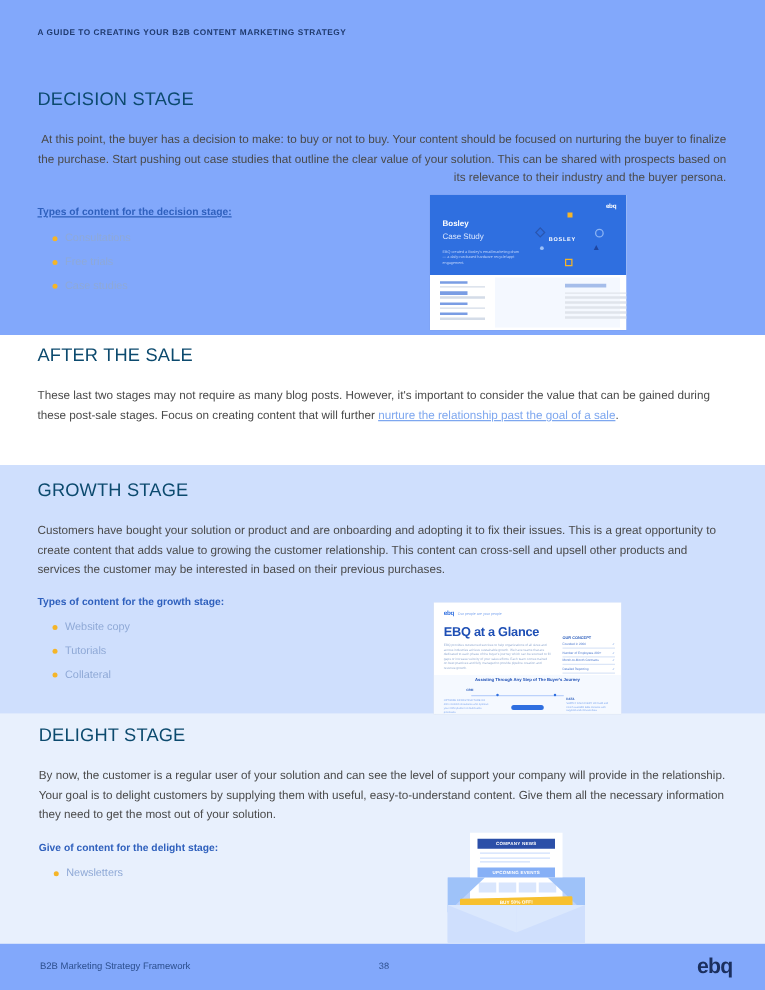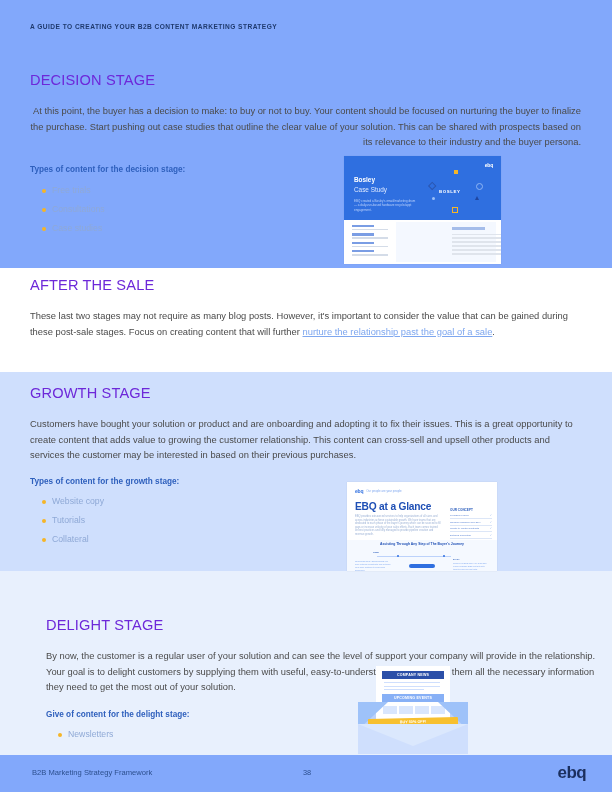--- a/index.html
+++ b/index.html
@@ -24,21 +24,21 @@
 
   .eyebrow {
     position: absolute; left: 30px; top: 23px;
     font-size: 6.6px; font-weight: bold; letter-spacing: 0.45px;
     color: #1f3a6e; text-transform: uppercase;
   }
 
   h2.stage-title {
     margin: 0; padding: 0;
     font-size: 14.6px; font-weight: normal;
-    color: #6d28d9; letter-spacing: 0.15px;
+    color: #0c4a6e; letter-spacing: 0.15px;
   }
   p.body {
     margin: 0; padding: 0;
     font-size: 9.35px; line-height: 15.7px;
     color: #4a4a4a; letter-spacing: 0.005px;
   }
   p.body .lnk { color: #7ea7ef; text-decoration: underline; }
   .types {
     font-size: 8.2px; font-weight: bold; color: #2f60bd;
     letter-spacing: 0.02px;
@@ -231,24 +231,24 @@
   <div class="band band-aftersale"></div>
   <div class="band band-growth"></div>
   <div class="band band-delight"></div>
   <div class="band band-footer"></div>
 
   <div class="eyebrow">A GUIDE TO CREATING YOUR B2B CONTENT MARKETING STRATEGY</div>
 
   <div class="blk" style="left:30px; top:72px; width:551px;">
     <h2 class="stage-title">DECISION STAGE</h2>
     <p class="body" style="margin-top:16px;text-align:right;">At this point, the buyer has a decision to make: to buy or not to buy. Your content should be focused on nurturing the buyer to finalize the purchase. Start pushing out case studies that outline the clear value of your solution. This can be shared with prospects based on its relevance to their industry and the buyer persona.</p>
-    <div class="types" style="margin-top:14px;">Types of content for the decision stage:</div>
+    <div class="types" style="margin-top:14px;text-decoration:underline;">Types of content for the decision stage:</div>
     <ul class="bullets" style="margin-top:7px;">
+      <li>Consultations</li>
       <li>Free trials</li>
-      <li>Consultations</li>
       <li>Case studies</li>
     </ul>
   </div>
 
   <div class="bosley">
     <div class="bosley-hero">
       <div class="bosley-ebq">ebq</div>
       <div class="bosley-title">Bosley</div>
       <div class="bosley-sub">Case Study</div>
       <div class="bosley-desc">EBQ created a Bosley's email/marketing drum — a daily-run-based hardware recycle/appt engagement.</div>
@@ -345,21 +345,21 @@
       <span class="gl-dot" style="left:50px; top:15px;"></span>
       <span class="gl-dot" style="left:96px; top:15px;"></span>
       <span class="gl-node" style="left:26px; top:11px;">CRM</span>
       <span class="gl-node" style="left:106px; top:18px;">DATA</span>
       <span class="gl-nodetxt" style="left:8px; top:20px;">OPTIMIZE INFRASTRUCTURE We offer certified consultants who optimize your CRM platform to build sales processes.</span>
       <span class="gl-nodetxt" style="left:106px; top:22px;">SUPPLY DISCOVERY We build and enrich available B2B contacts with targeted and relevant data.</span>
       <span class="gl-pill"></span>
     </div>
   </div>
 
-  <div class="blk" style="left:46px; top:581px; width:551px;margin-top:36px;">
+  <div class="blk" style="left:31px; top:581px; width:551px;">
     <h2 class="stage-title">DELIGHT STAGE</h2>
     <p class="body" style="margin-top:16px;">By now, the customer is a regular user of your solution and can see the level of support your company will provide in the relationship. Your goal is to delight customers by supplying them with useful, easy-to-understand content. Give them all the necessary information they need to get the most out of your solution.</p>
     <div class="types" style="margin-top:14px;">Give of content for the delight stage:</div>
     <ul class="bullets" style="margin-top:6px;">
       <li>Newsletters</li>
     </ul>
   </div>
 
   <div class="envelope">
     <div class="env-back"></div>

